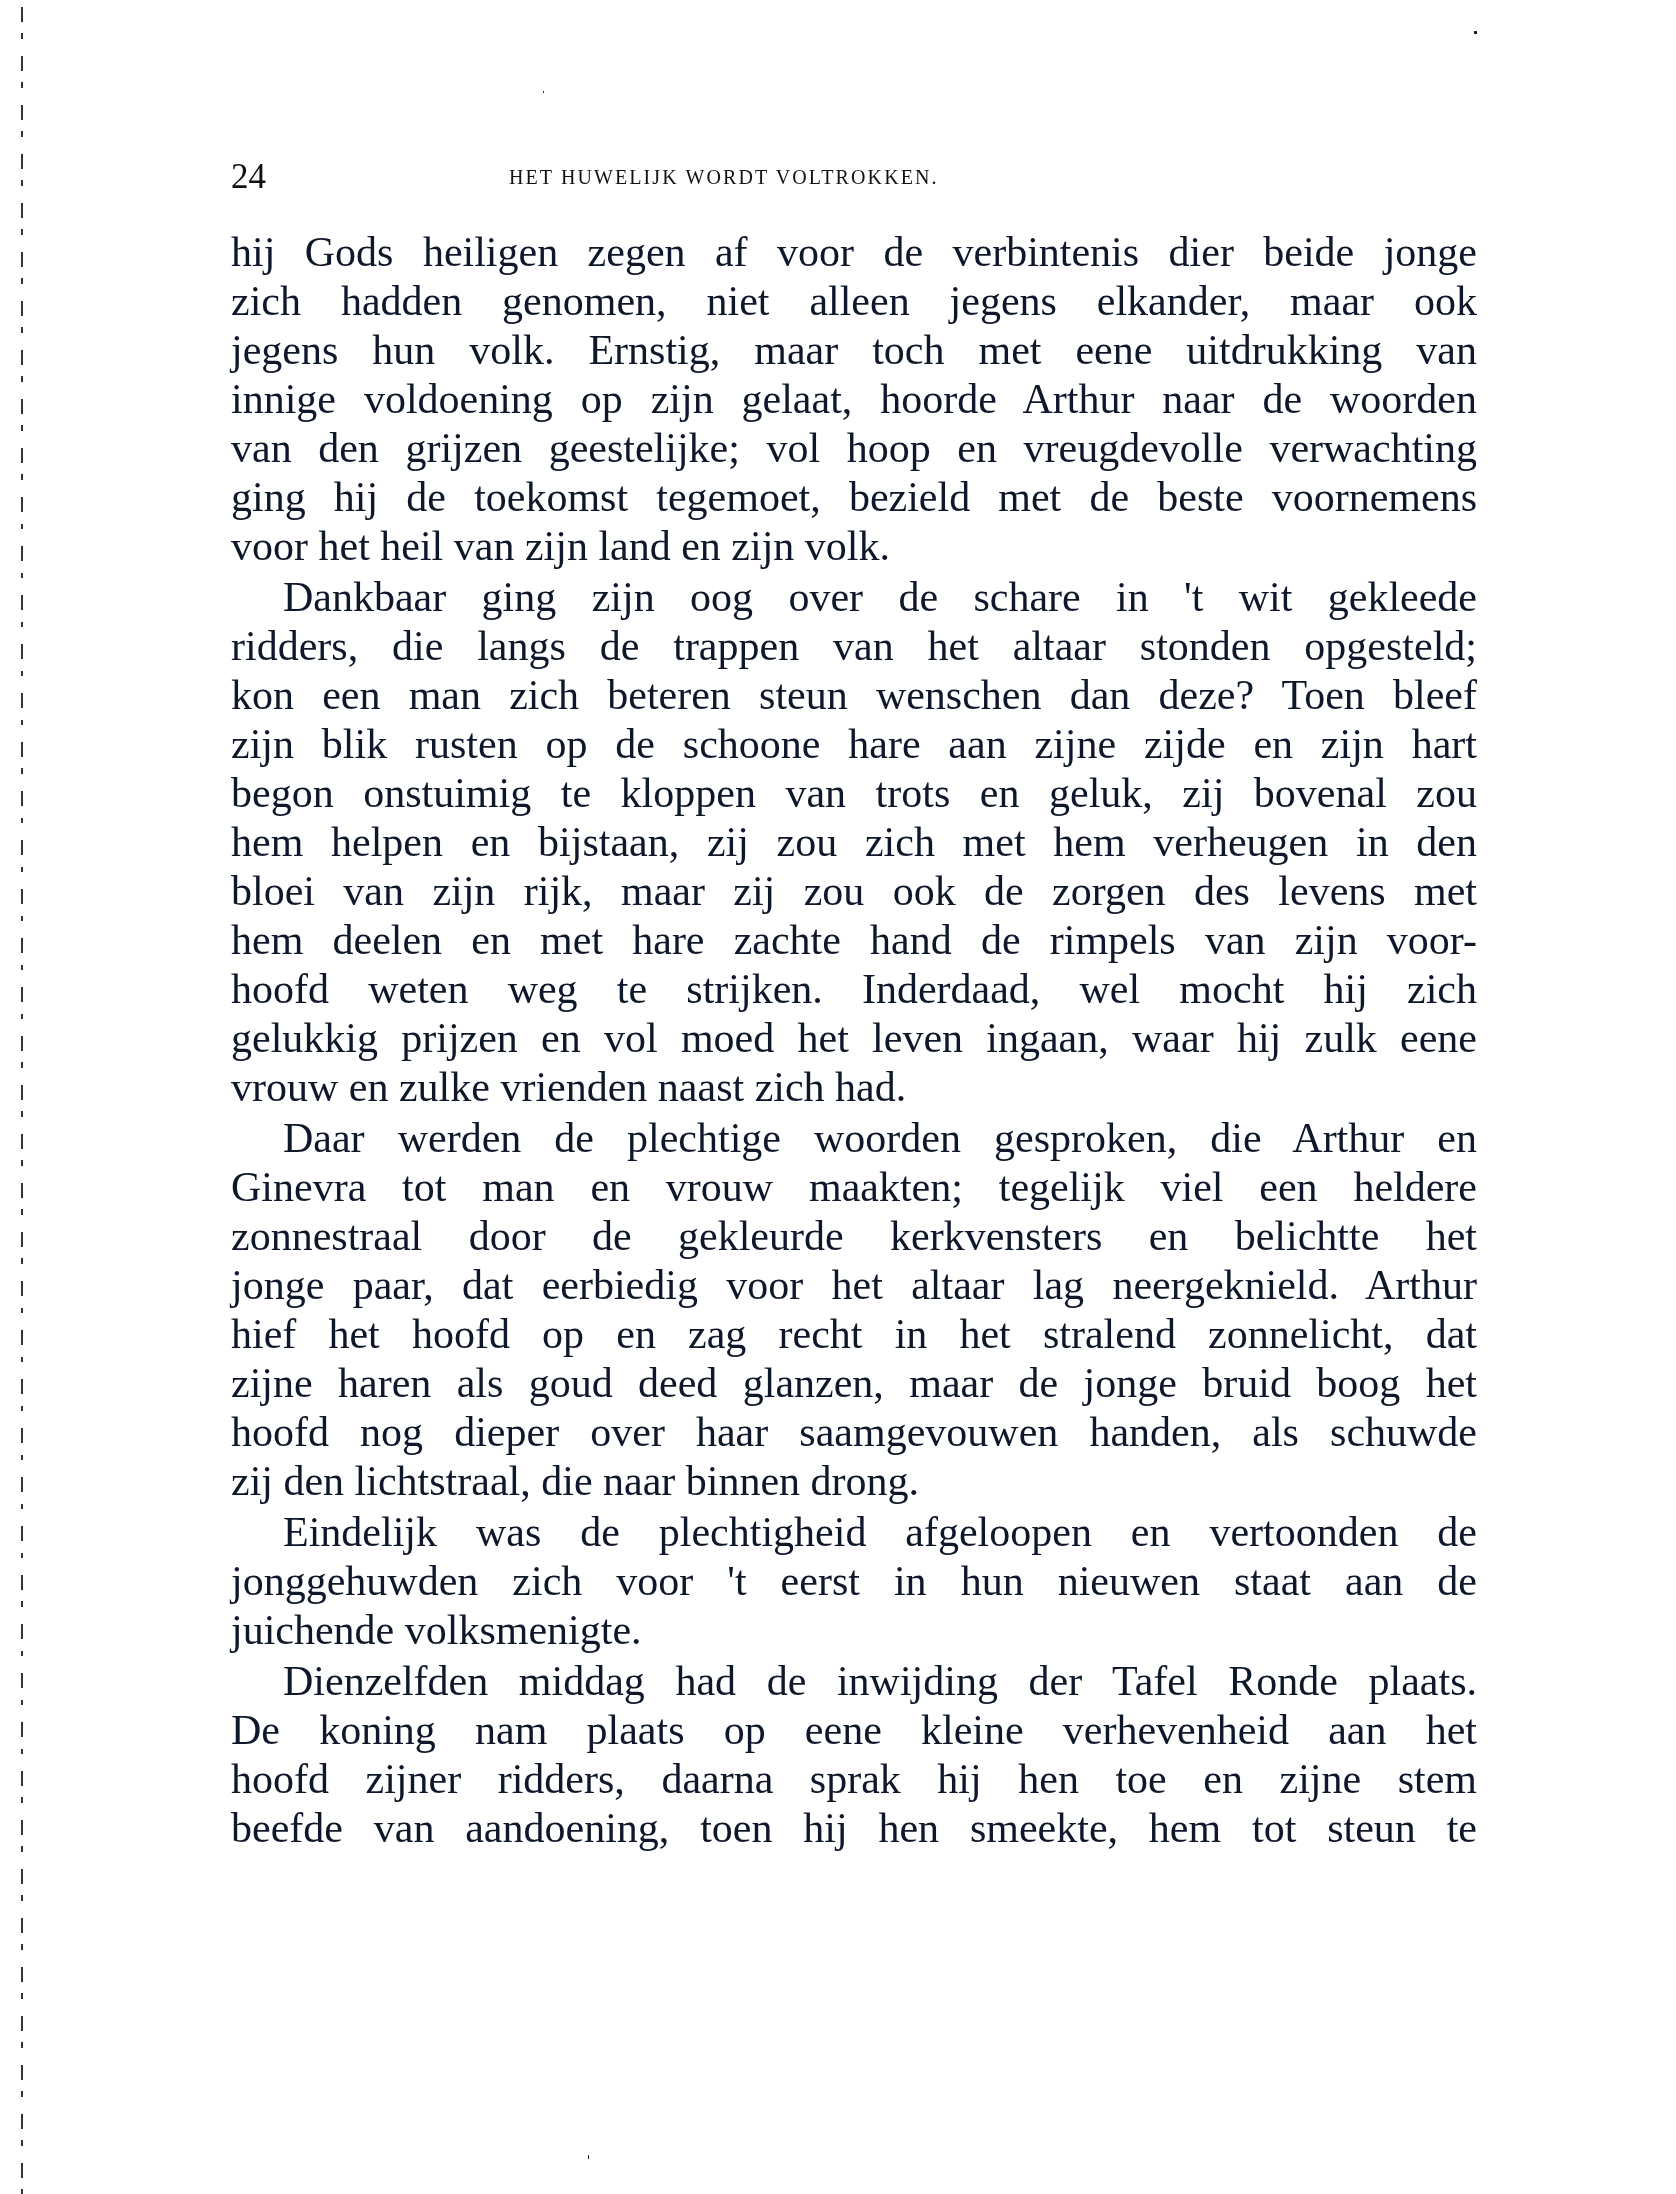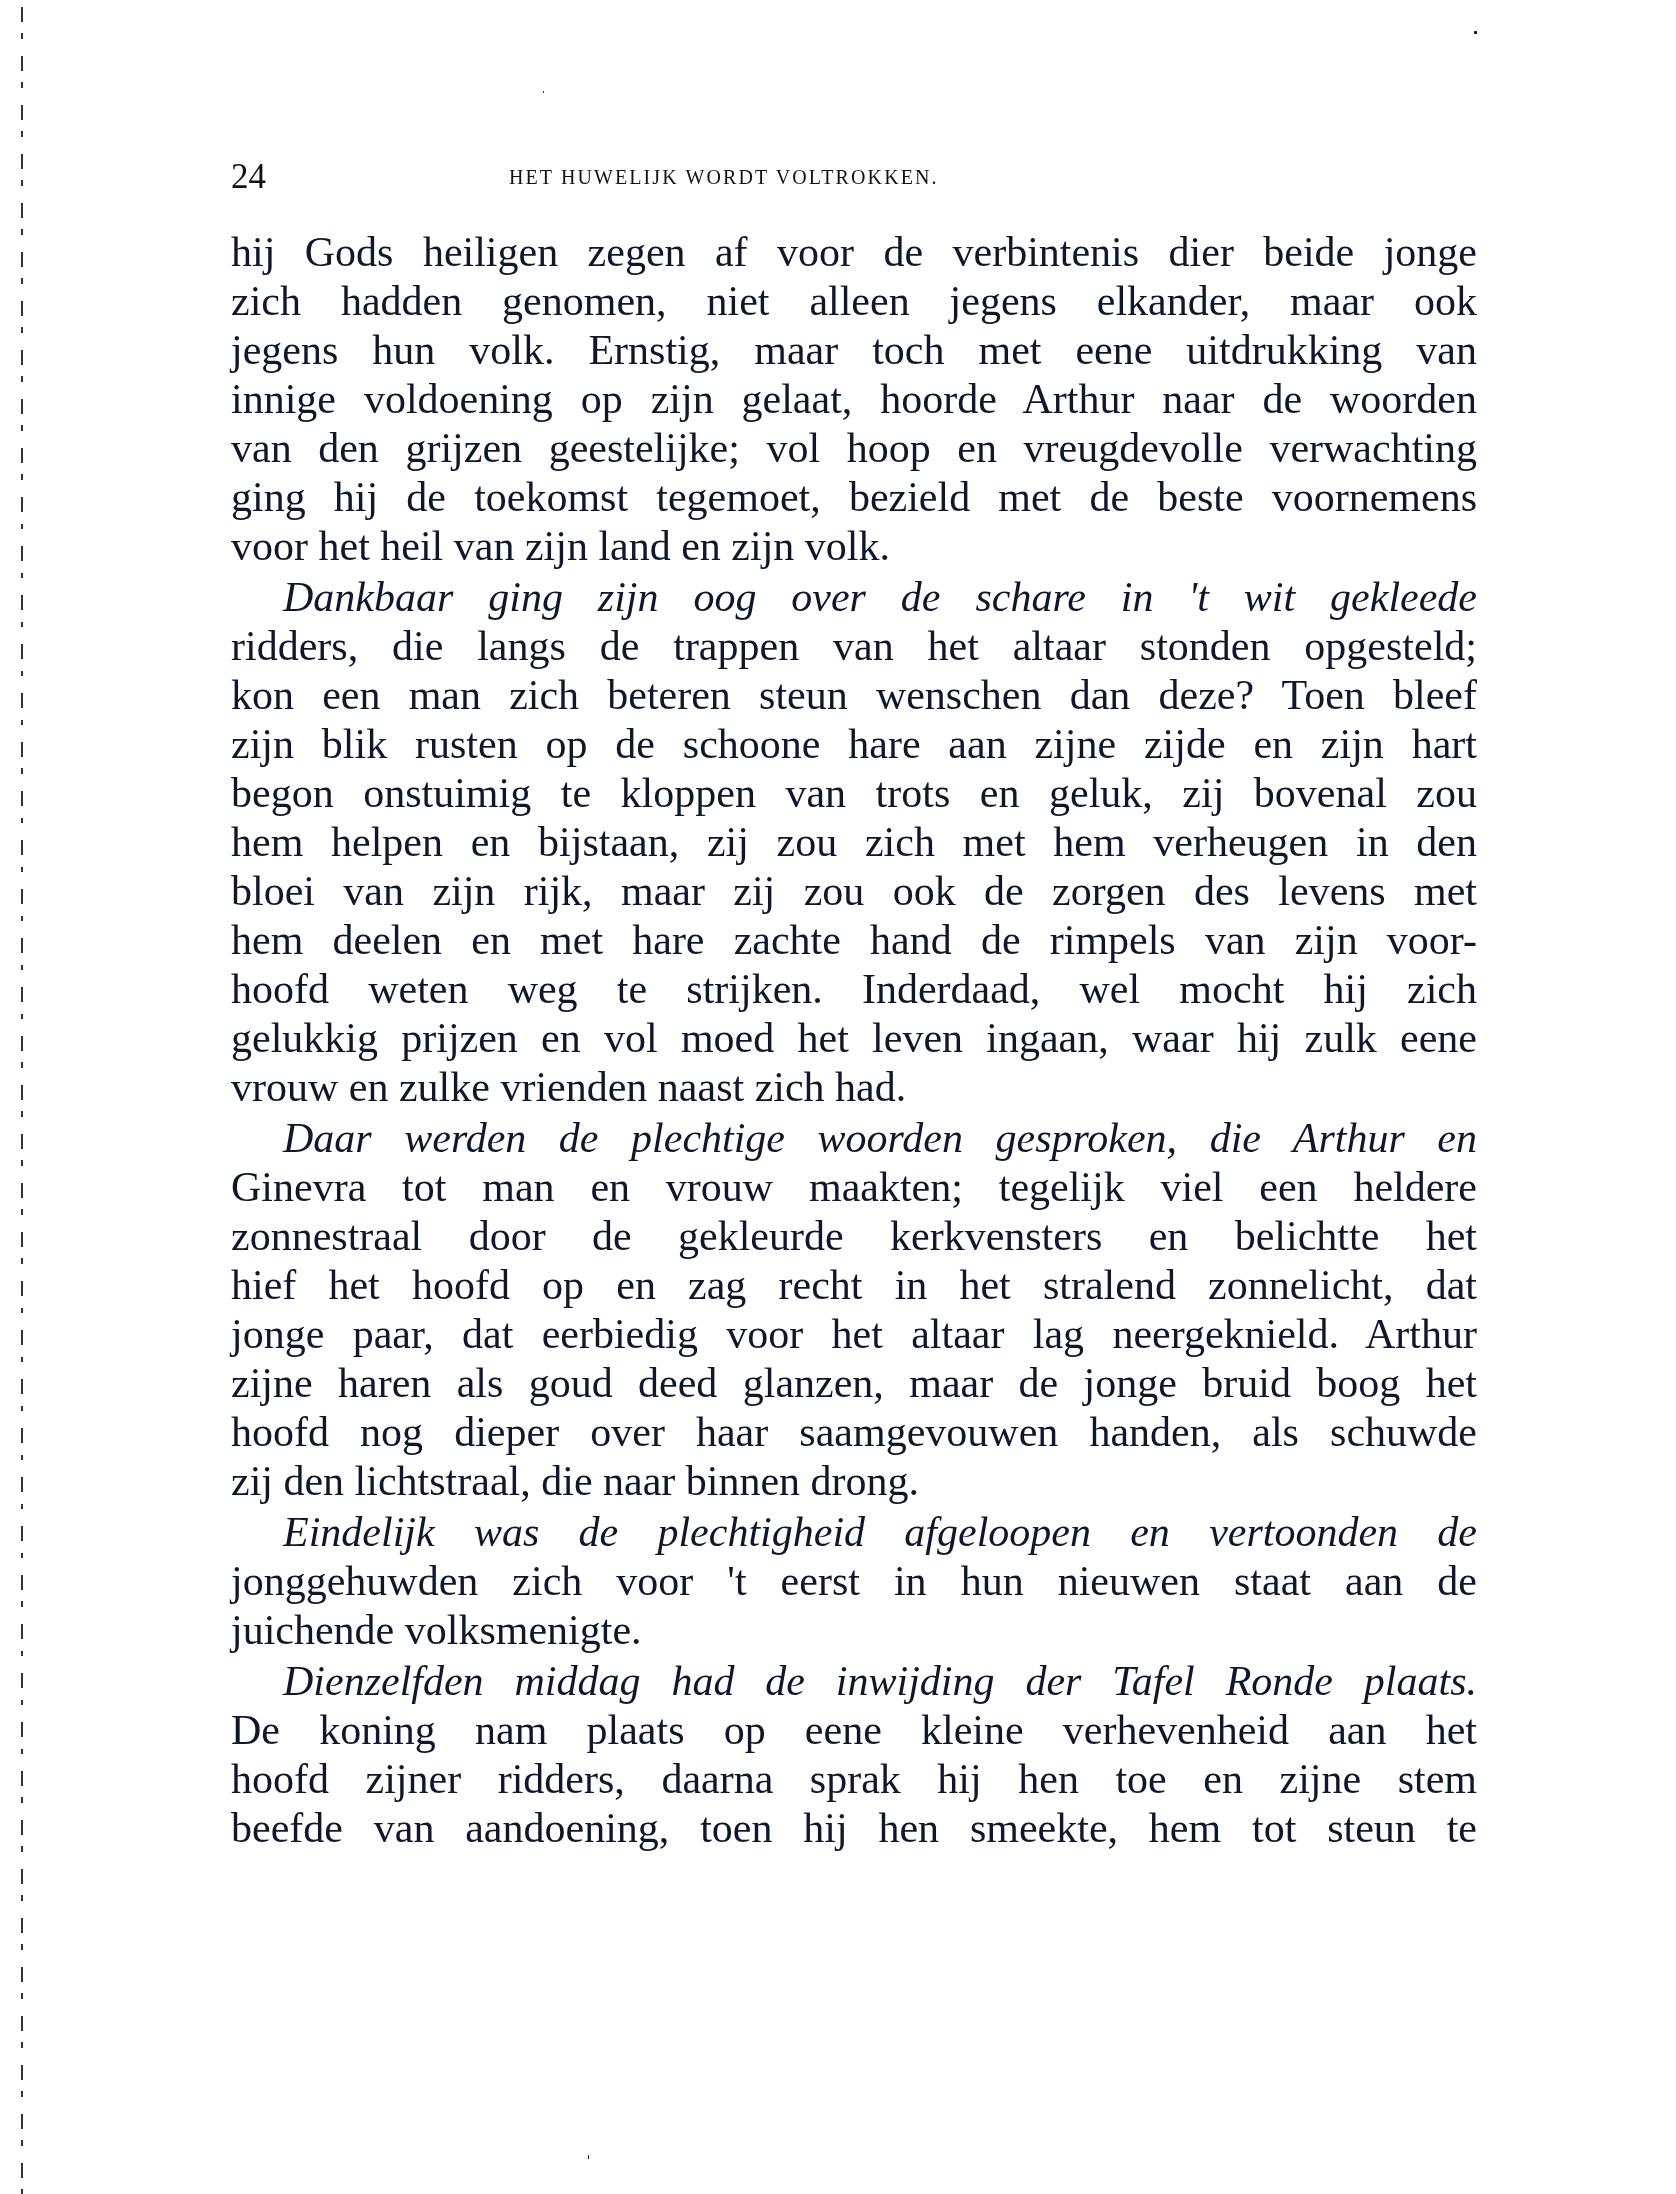--- a/index.html
+++ b/index.html
@@ -23,21 +23,21 @@
   .body-text {
     position: absolute; left: 231px; top: 228px; width: 1246px;
     font-family: "Liberation Serif", "DejaVu Serif", serif; color: #0f172a;
     font-size: 42px;
   }
   .line {
     display: block; height: 49px; line-height: 49px;
     white-space: nowrap; text-align: justify; text-align-last: justify;
   }
   .line.last { text-align-last: left; }
-  .line.indent { padding-left: 52px; font-style: italic; }
+  .line.indent { padding-left: 52px; }
   .line.gap { margin-top: 2.1px; }
 </style>
 </head>
 <body>
 
 <div class="page">
   <div class="scan-edge"></div>
   <div class="speck" style="left:1474px; top:31px;"></div>
   <div class="speck" style="left:543px; top:91px; width:1.4px; height:2.1px;"></div>
   <div class="speck" style="left:588px; top:2155px; width:1.4px; height:4.2px;"></div>
@@ -70,22 +70,22 @@
       <span class="line">hem deelen en met hare zachte hand de rimpels van zijn voor-</span>
       <span class="line">hoofd weten weg te strijken. Inderdaad, wel mocht hij zich</span>
       <span class="line">gelukkig prijzen en vol moed het leven ingaan, waar hij zulk eene</span>
       <span class="line last">vrouw en zulke vrienden naast zich had.</span>
     </div>
 
     <div>
       <span class="line indent gap">Daar werden de plechtige woorden gesproken, die Arthur en</span>
       <span class="line">Ginevra tot man en vrouw maakten; tegelijk viel een heldere</span>
       <span class="line">zonnestraal door de gekleurde kerkvensters en belichtte het</span>
+      <span class="line">jonge paar, dat eerbiedig voor het altaar lag neergeknield. Arthur</span>
       <span class="line">hief het hoofd op en zag recht in het stralend zonnelicht, dat</span>
-      <span class="line">jonge paar, dat eerbiedig voor het altaar lag neergeknield. Arthur</span>
       <span class="line">zijne haren als goud deed glanzen, maar de jonge bruid boog het</span>
       <span class="line">hoofd nog dieper over haar saamgevouwen handen, als schuwde</span>
       <span class="line last">zij den lichtstraal, die naar binnen drong.</span>
     </div>
 
     <div>
       <span class="line indent gap">Eindelijk was de plechtigheid afgeloopen en vertoonden de</span>
       <span class="line">jonggehuwden zich voor 't eerst in hun nieuwen staat aan de</span>
       <span class="line last">juichende volksmenigte.</span>
     </div>

